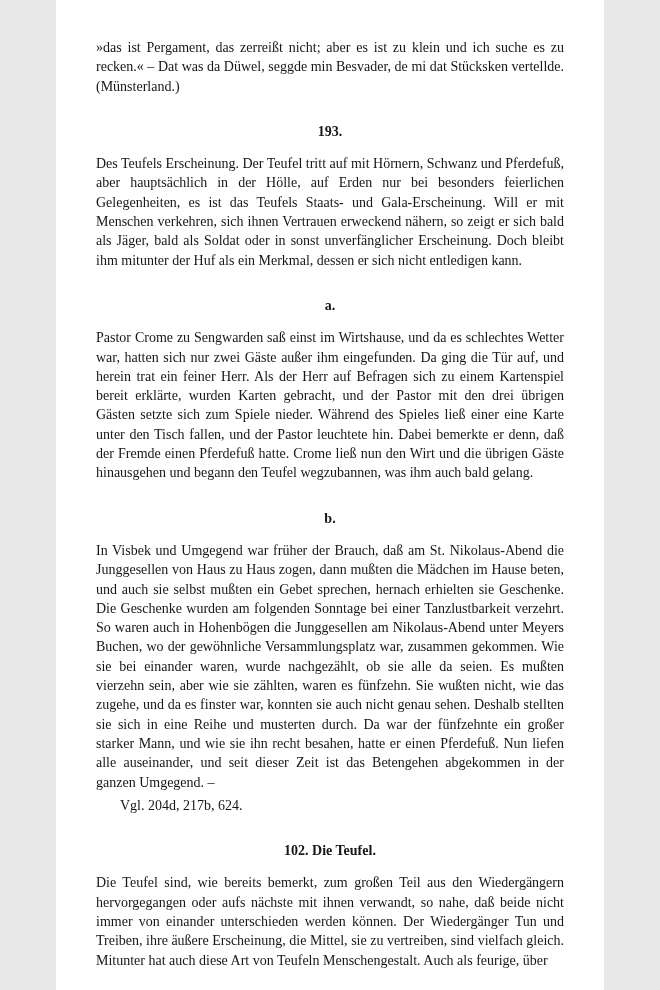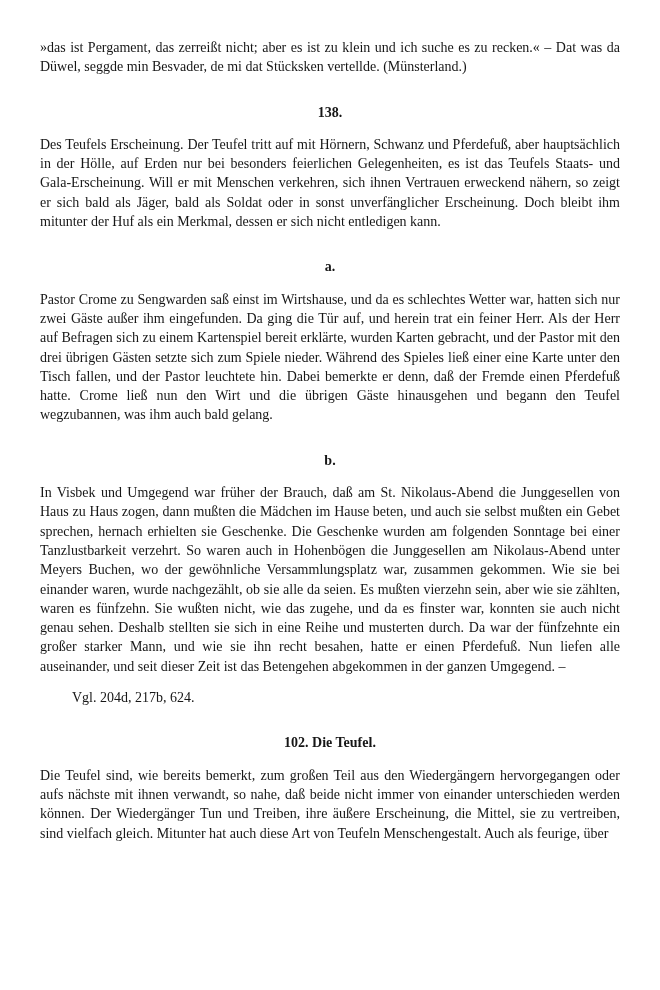--- a/index.html
+++ b/index.html
@@ -2,21 +2,21 @@
 <html lang="de"><head>
 <meta charset="utf-8">
 <style>
   html, body {
     margin: 0;
     padding: 0;
     background: #e8e8e8;
   }
   .page {
     position: relative;
-    width: 660px;
+    width: 548px;
     height: 990px;
     margin: 0 auto;
     background: #ffffff;
     box-sizing: border-box;
     padding: 38px 40px 0 40px;
     font-family: "Liberation Serif", "DejaVu Serif", serif;
     font-size: 14px;
     line-height: 19.3px;
     color: #161616;
     overflow: hidden;
@@ -26,40 +26,40 @@
     text-align: justify;
     hyphens: auto;
     -webkit-hyphens: auto;
   }
   .heading {
     margin: 26px 0 13px 0;
     text-align: center;
     font-weight: bold;
   }
   .citation {
-    margin: 12px;
+    margin: 4px;
     padding-left: 20px;
     text-align: left;
   }
   .page-number {
     position: absolute;
     left: 40px;
     top: 996px;
     font-size: 13px;
     color: #161616;
   }
 </style>
 </head>
 <body>
 
 <div class="page">
 
   <p class="para">»das ist Pergament, das zerreißt nicht; aber es ist zu klein und ich suche es zu recken.« – Dat was da Düwel, seggde min Besvader, de mi dat Stücksken vertellde. (Münsterland.)</p>
 
-  <p class="heading">138.</p>
+  <p class="heading">193.</p>
 
   <p class="para">Des Teufels Erscheinung. Der Teufel tritt auf mit Hörnern, Schwanz und Pferdefuß, aber hauptsächlich in der Hölle, auf Erden nur bei besonders feierlichen Gelegenheiten, es ist das Teufels Staats- und Gala-Erscheinung. Will er mit Menschen verkehren, sich ihnen Vertrauen erweckend nähern, so zeigt er sich bald als Jäger, bald als Soldat oder in sonst unverfänglicher Erscheinung. Doch bleibt ihm mitunter der Huf als ein Merkmal, dessen er sich nicht entledigen kann.</p>
 
   <p class="heading">a.</p>
 
   <p class="para">Pastor Crome zu Sengwarden saß einst im Wirtshause, und da es schlechtes Wetter war, hatten sich nur zwei Gäste außer ihm eingefunden. Da ging die Tür auf, und herein trat ein feiner Herr. Als der Herr auf Befragen sich zu einem Kartenspiel bereit erklärte, wurden Karten gebracht, und der Pastor mit den drei übrigen Gästen setzte sich zum Spiele nieder. Während des Spieles ließ einer eine Karte unter den Tisch fallen, und der Pastor leuchtete hin. Dabei bemerkte er denn, daß der Fremde einen Pferdefuß hatte. Crome ließ nun den Wirt und die übrigen Gäste hinausgehen und begann den Teufel wegzubannen, was ihm auch bald gelang.</p>
 
   <p class="heading">b.</p>
 
   <p class="para">In Visbek und Umgegend war früher der Brauch, daß am St. Nikolaus-Abend die Junggesellen von Haus zu Haus zogen, dann mußten die Mädchen im Hause beten, und auch sie selbst mußten ein Gebet sprechen, hernach erhielten sie Geschenke. Die Geschenke wurden am folgenden Sonntage bei einer Tanzlustbarkeit verzehrt. So waren auch in Hohenbögen die Junggesellen am Nikolaus-Abend unter Meyers Buchen, wo der gewöhnliche Versammlungsplatz war, zusammen gekommen. Wie sie bei einander waren, wurde nachgezählt, ob sie alle da seien. Es mußten vierzehn sein, aber wie sie zählten, waren es fünfzehn. Sie wußten nicht, wie das zugehe, und da es finster war, konnten sie auch nicht genau sehen. Deshalb stellten sie sich in eine Reihe und musterten durch. Da war der fünfzehnte ein großer starker Mann, und wie sie ihn recht besahen, hatte er einen Pferdefuß. Nun liefen alle auseinander, und seit dieser Zeit ist das Betengehen abgekommen in der ganzen Umgegend. –</p>

